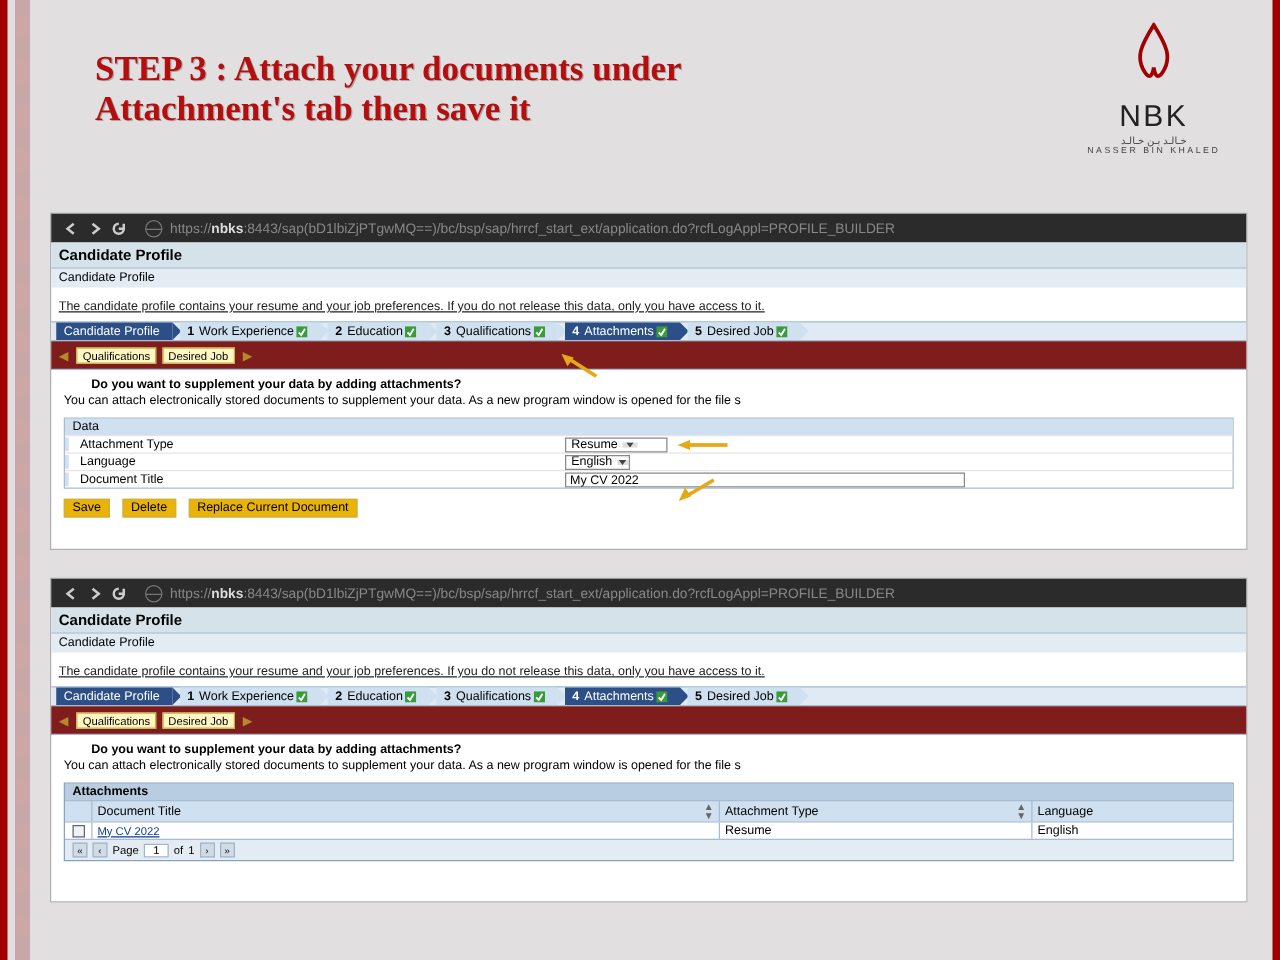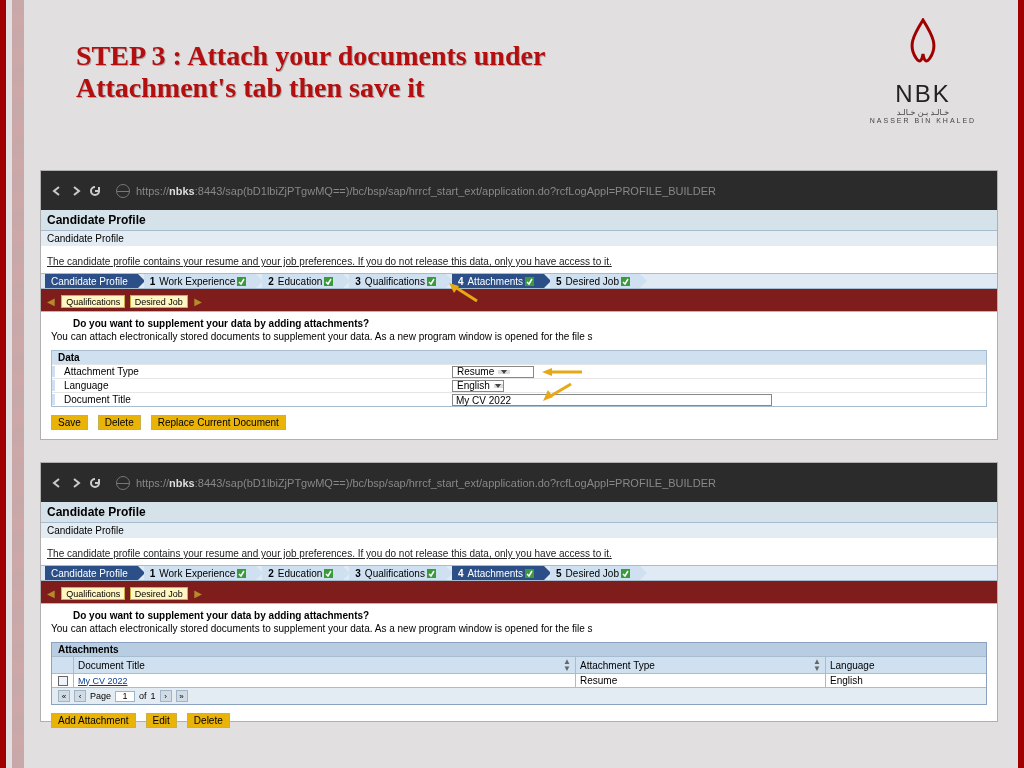--- a/index.html
+++ b/index.html
@@ -32,21 +32,21 @@
 
   
   .browser {
     position:absolute; left:34px; width:958px;
     background:#fff; border:1px solid #b0b0b0;
   }
   .browser.top { top:170px; height:270px; }
   .browser.bottom { top:462px; height:260px; }
 
   .toolbar {
-    height:39px; background:#2b2b2b; display:flex; align-items:center; gap:3px;
+    height:23px; background:#2b2b2b; display:flex; align-items:center; gap:3px;
     padding:0 8px; color:#ccc;
   }
   .nav-ico { width:16px; height:16px; display:flex; align-items:center; justify-content:center; }
   .nav-ico svg { stroke:#ccc; fill:none; }
   .omni { display:flex; align-items:center; gap:6px; margin-left:10px; flex:1;}
   .globe { width:14px; height:14px; border:1px solid #777; border-radius:50%; position:relative; }
   .globe::after { content:""; position:absolute; left:0; right:0; top:50%; border-top:1px solid #777; }
   .url { font-size:11px; color:#888; white-space:nowrap; }
   .url b { color:#ddd; font-weight:bold; }
 
@@ -78,21 +78,21 @@
   .chk svg { display:block;}
 
   .subnav { background:#7f1d1d; padding:2px 4px; border-bottom:1px solid #a8bcd0;}
   .subnav .btn { display:inline-block; font-size:9px; background:#fff6c2; border:1px solid #c6b24a; padding:0 4px; height:13px; line-height:12px;}
   .subnav .arrow { color:#b6892a; font-size:10px; padding:0 2px;}
 
   .qhead { font-size:10px; font-weight:bold; padding:6px 10px 2px;margin-left:22px;}
   .qtext { font-size:10px; padding:0 10px 8px; }
 
   .data-box { margin:0 10px; border:1px solid #a8bcd0;}
-  .data-hdr { background:#cfe0f0; font-size:10px; font-weight:bold; padding:1px 6px;}
+  .data-hdr { background:#cfe0f0; font-size:10px; font-weight:normal; padding:1px 6px;}
   .form-row { display:flex; font-size:10px; border-top:1px solid #e5e5e5; height:14px; align-items:center;}
   .form-row .label { width:400px; padding-left:6px; position:relative;}
   .form-row .label::before { content:""; position:absolute; left:0; top:0; bottom:0; width:3px; background:#cfe0f0;}
   .form-row .label span { padding-left:6px;}
   .form-row .ctrl { flex:1; padding-right:6px; display:flex; align-items:center; gap:8px;}
   .dropdown { display:inline-flex; align-items:center; border:1px solid #888; height:12px; background:#fff; font-size:10px; }
   .dropdown .val { padding:0 4px; }
   .dropdown .caret { width:12px; background:#ddd; display:flex; align-items:center; justify-content:center;}
   .dropdown .caret svg { width:6px; height:4px;}
   .textfield { border:1px solid #888; height:12px; font-size:10px; padding:0 3px; background:#fff; width:320px;}
@@ -420,18 +420,13 @@
       <span class="pg-btn">‹</span>
       <span>Page</span>
       <input value="1" style="">
       <span>of</span>
       <span>1</span>
       <span class="pg-btn">›</span>
       <span class="pg-btn">»</span>
     </div>
   </div>
 
-  <div class="btn-row">
-    <span class="sap-btn">Add Attachment</span>
-    <span class="sap-btn">Edit</span>
-    <span class="sap-btn">Delete</span>
-  </div>
 </div>
 
 </body></html>

